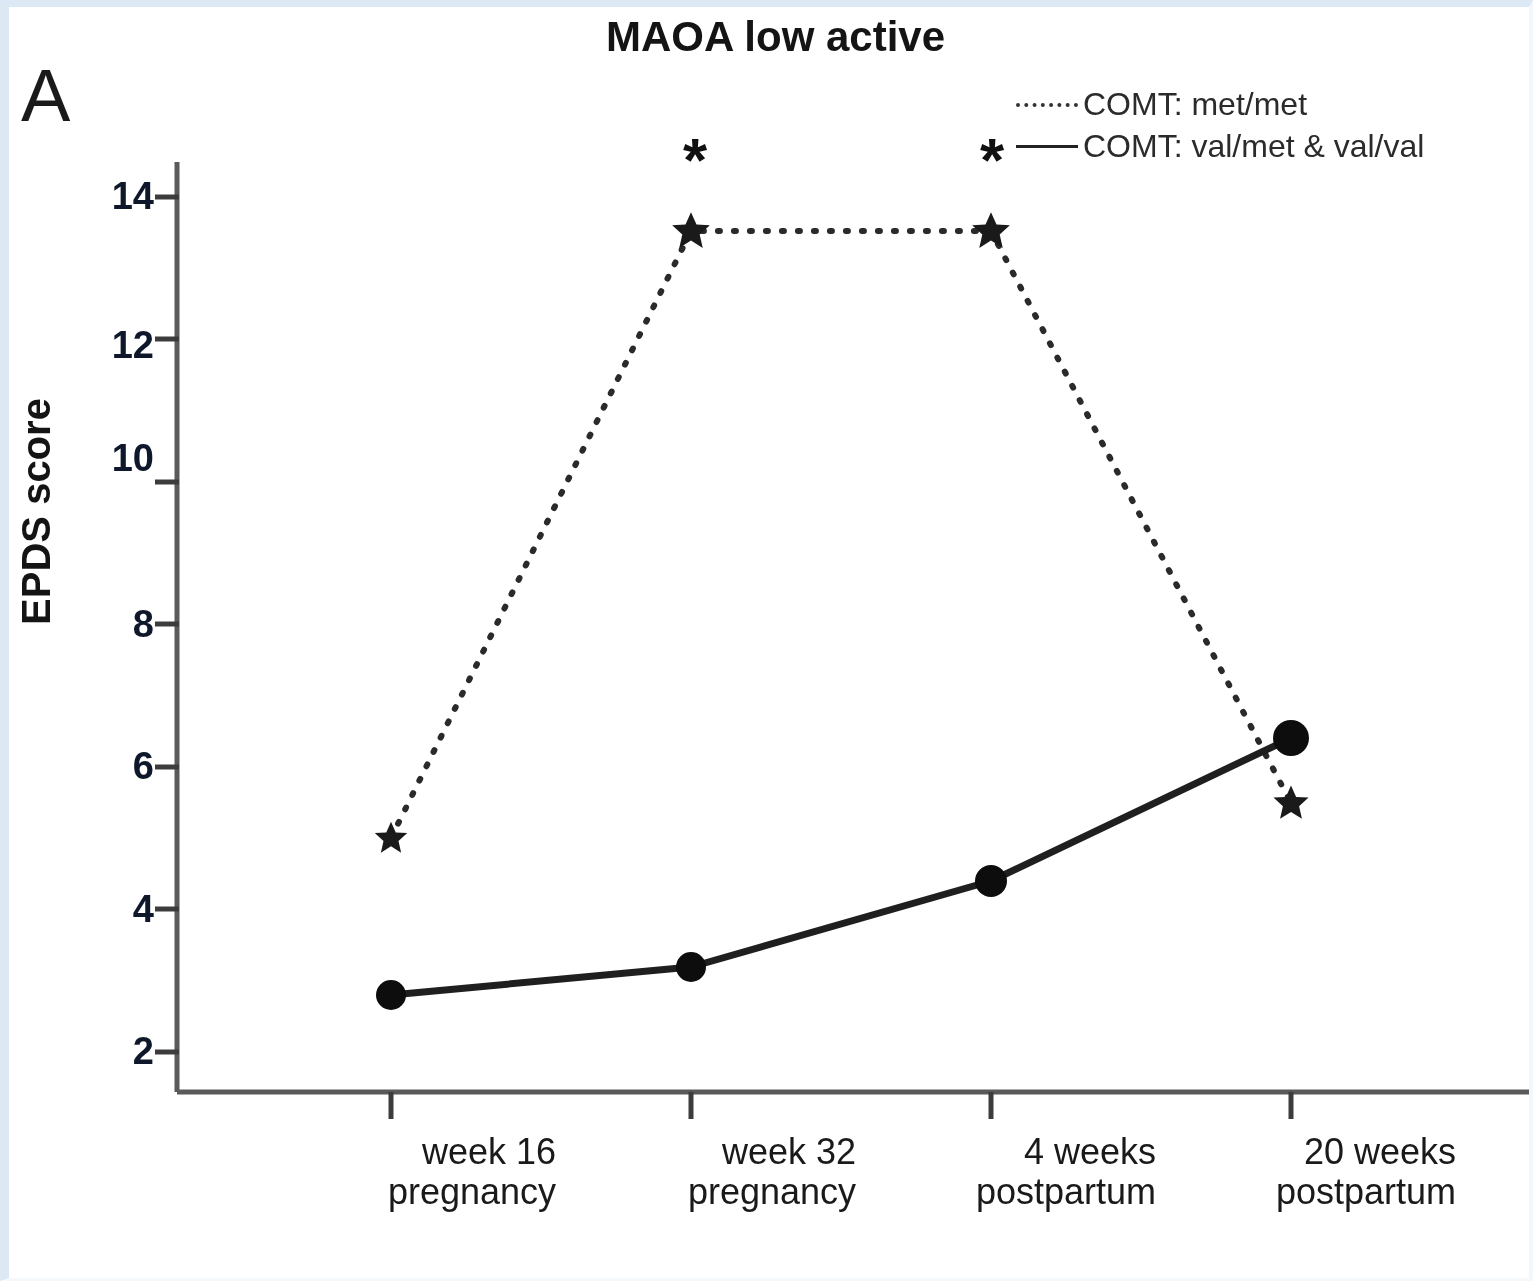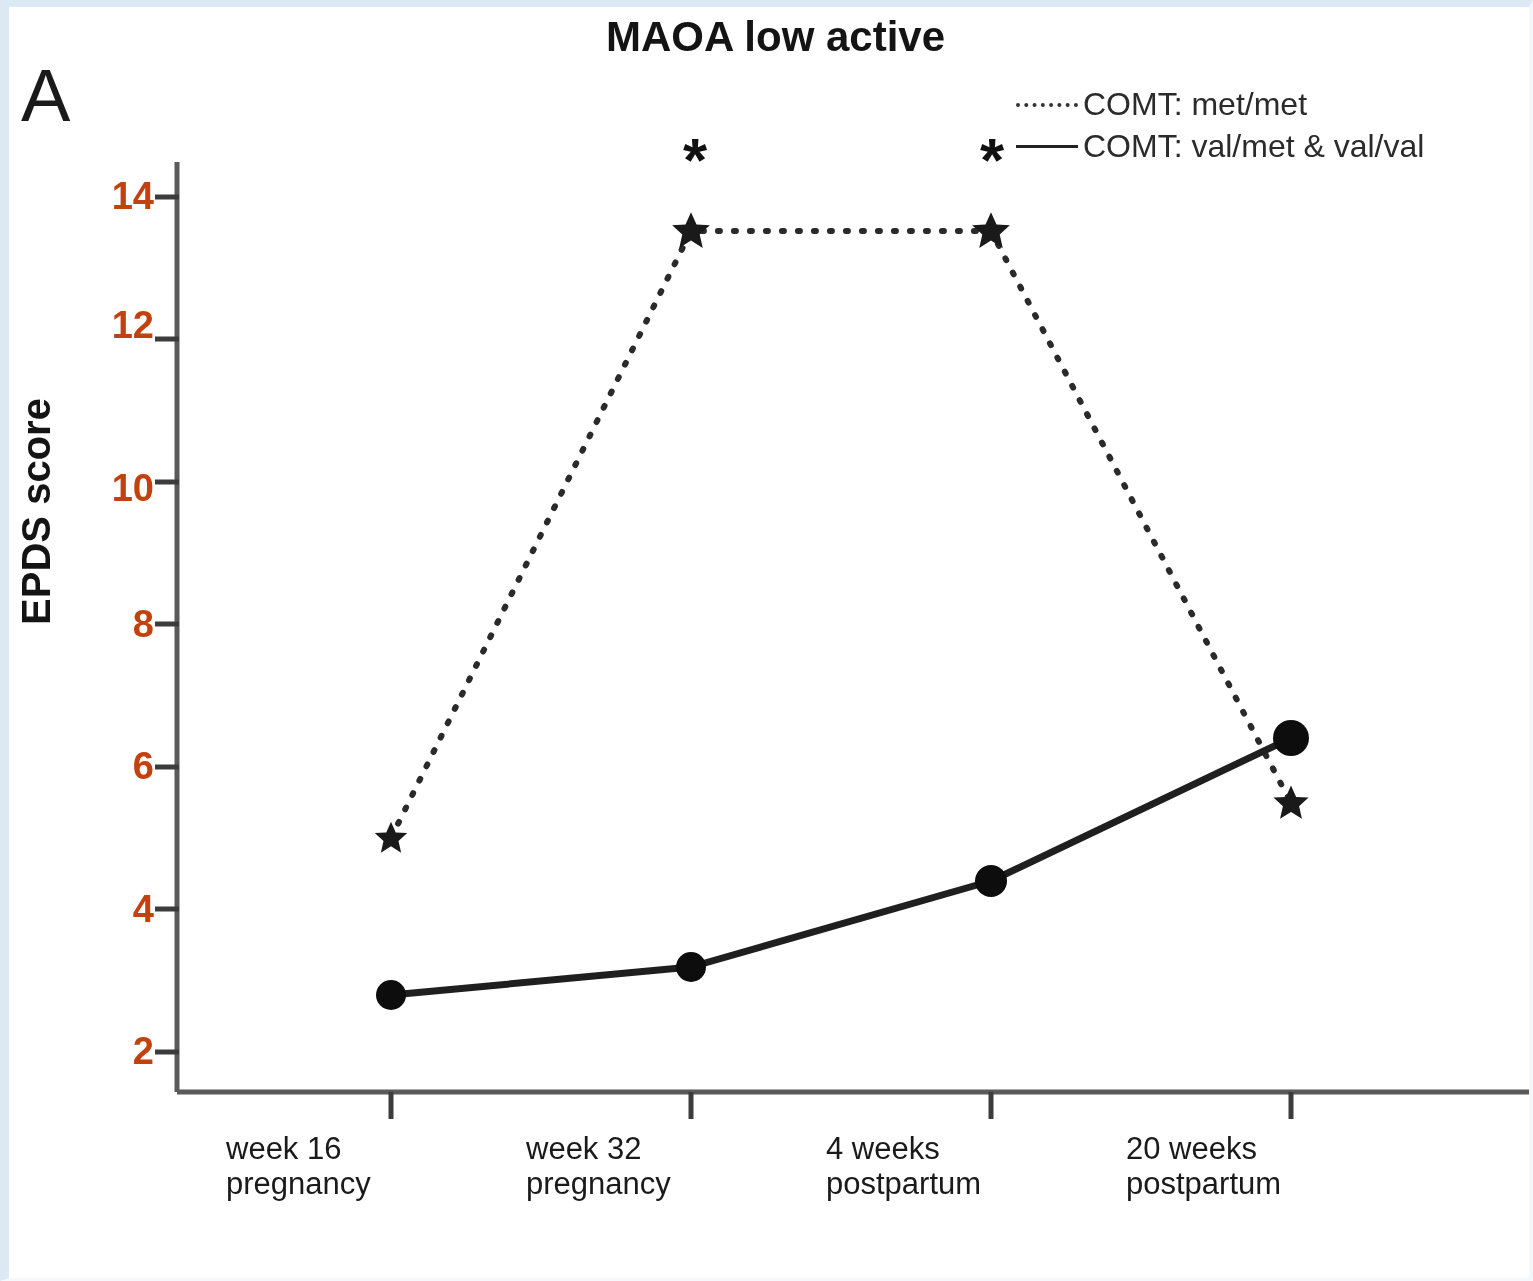--- a/index.html
+++ b/index.html
@@ -99,28 +99,28 @@
     font-size: 32px;
     color: #2b2b2b;
     white-space: nowrap;
     line-height: 1;
   }
   .tick-label-y {
     position: absolute;
     text-align: right;
     font-size: 38px;
     font-weight: bold;
-    color: #c2410c;
+    color: #0f172a;
     width: 90px;
     line-height: 1;
   }
   .tick-label-x {
     position: absolute;
-    text-align: left;
-    font-size: 31px;
+    text-align: right;
+    font-size: 36px;
     color: #1a1a1a;
     width: 330px;
     line-height: 1.12;
   }
   .sig-star {
     position: absolute;
     font-size: 62px;
     font-weight: bold;
     color: #111;
     line-height: 1;
@@ -146,22 +146,22 @@
     </div>
     <div class="legend-row">
       <span class="legend-swatch">
           <span class="solid-line"></span>
         </span>
       <span class="legend-label">COMT: val/met &amp; val/val</span>
     </div>
   </div>
 
   <div class="tick-label-y" style="left:55px; top:170px;">14</div>
-  <div class="tick-label-y" style="left:55px; top:299px;">12</div>
-  <div class="tick-label-y" style="left:55px; top:462px;">10</div>
+  <div class="tick-label-y" style="left:55px; top:319px;">12</div>
+  <div class="tick-label-y" style="left:55px; top:432px;">10</div>
   <div class="tick-label-y" style="left:55px; top:598px;">8</div>
   <div class="tick-label-y" style="left:55px; top:740px;">6</div>
   <div class="tick-label-y" style="left:55px; top:883px;">4</div>
   <div class="tick-label-y" style="left:55px; top:1025px;">2</div>
 
   <div class="tick-label-x" style="left:217px; top:1125px;">
     <div>week 16</div>
     <div>pregnancy</div>
   </div>
   <div class="tick-label-x" style="left:517px; top:1125px;">

